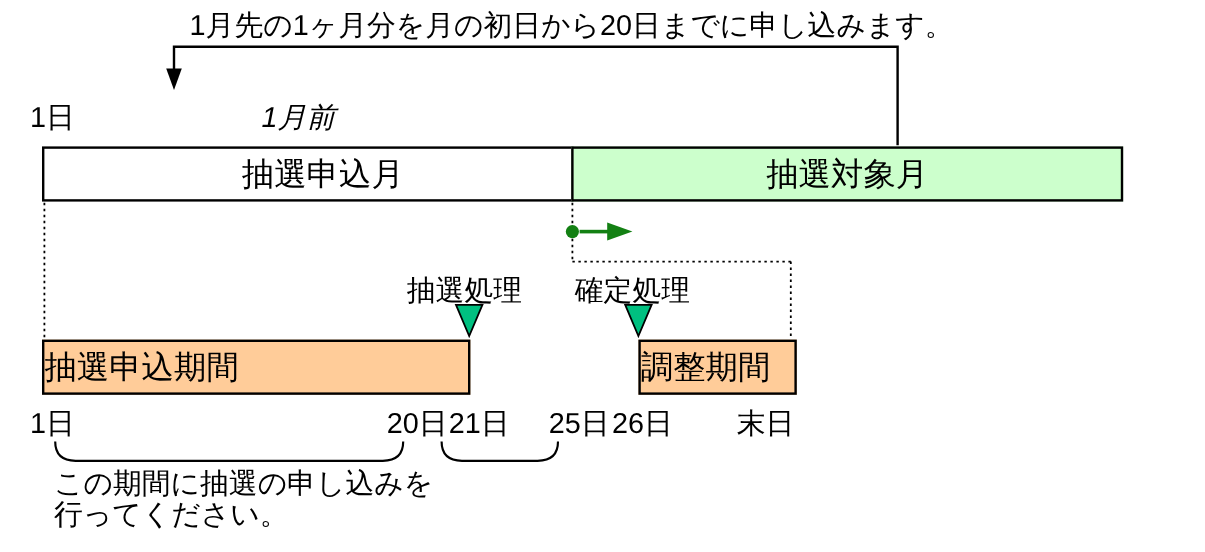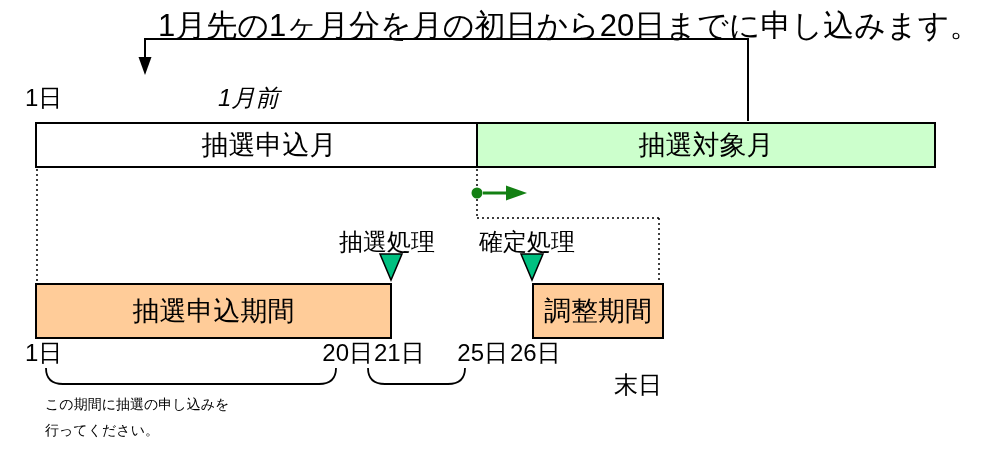--- a/index.html
+++ b/index.html
@@ -6,52 +6,52 @@
   .stage{
     position:relative;
     width:1004px;height:460px;
     background:#ffffff;
     font-family:"Liberation Sans",sans-serif;
     color:#000;
     overflow:hidden;
   }
   .stage svg.lineart{position:absolute;left:0;top:0;pointer-events:none;}
   .txt{position:absolute;white-space:nowrap;}
-  .top-note{left:158px;top:5px;font-size:31px;}
+  .top-note{left:158px;top:5px;font-size:24px;}
   .lbl-day1-top{left:25px;top:82px;font-size:24px;}
   .lbl-1mbefore{left:218px;top:82px;font-size:24px;font-style:italic;}
   .bar{
     position:absolute;top:122px;height:46px;
     border:2px solid #000;box-sizing:border-box;
     display:flex;align-items:center;justify-content:center;
     font-size:27px;
   }
   .bar.app-month{left:35px;width:443px;background:#ffffff;padding-left:25px;}
   .bar.target-month{left:476px;width:460px;background:#ccffcc;}
   .result-note{left:533px;top:180px;font-size:24px;}
   .marker-lbl{top:226px;font-size:24px;}
   .marker-lbl.lottery{left:339px;}
   .marker-lbl.confirm{left:479px;}
   .period{
-    position:absolute;top:283px;height:56px;
+    position:absolute;top:283px;height:46px;
     background:#ffcc99;border:2px solid #000;box-sizing:border-box;
-    display:flex;align-items:center;justify-content:center;
+    display:flex;align-items:center;justify-content:flex-start;
     font-size:27px;
   }
   .period.application{left:35px;width:357px;}
   .period.confirmation{left:390px;width:144px;}
   .period.adjustment{left:532px;width:132px;}
   .day-lbl{top:337px;font-size:24px;}
   .d1{left:25px;}
   .d20{right:631px;}
   .d21{left:374px;}
   .d25{right:496px;}
   .d26{left:510px;}
-  .dlast{right:342px;margin-top:32px;}
-  .note{position:absolute;top:391px;font-size:14px;line-height:26px;white-space:nowrap;}
+  .dlast{right:342px;}
+  .note{position:absolute;top:391px;font-size:24px;line-height:26px;white-space:nowrap;}
   .note.application{left:45px;}
   .note.confirmation{left:366px;}
 </style>
 </head>
 <body>
 
 <div class="stage">
 
   <svg class="lineart" width="1004" height="460" viewBox="0 0 1004 460">
 

